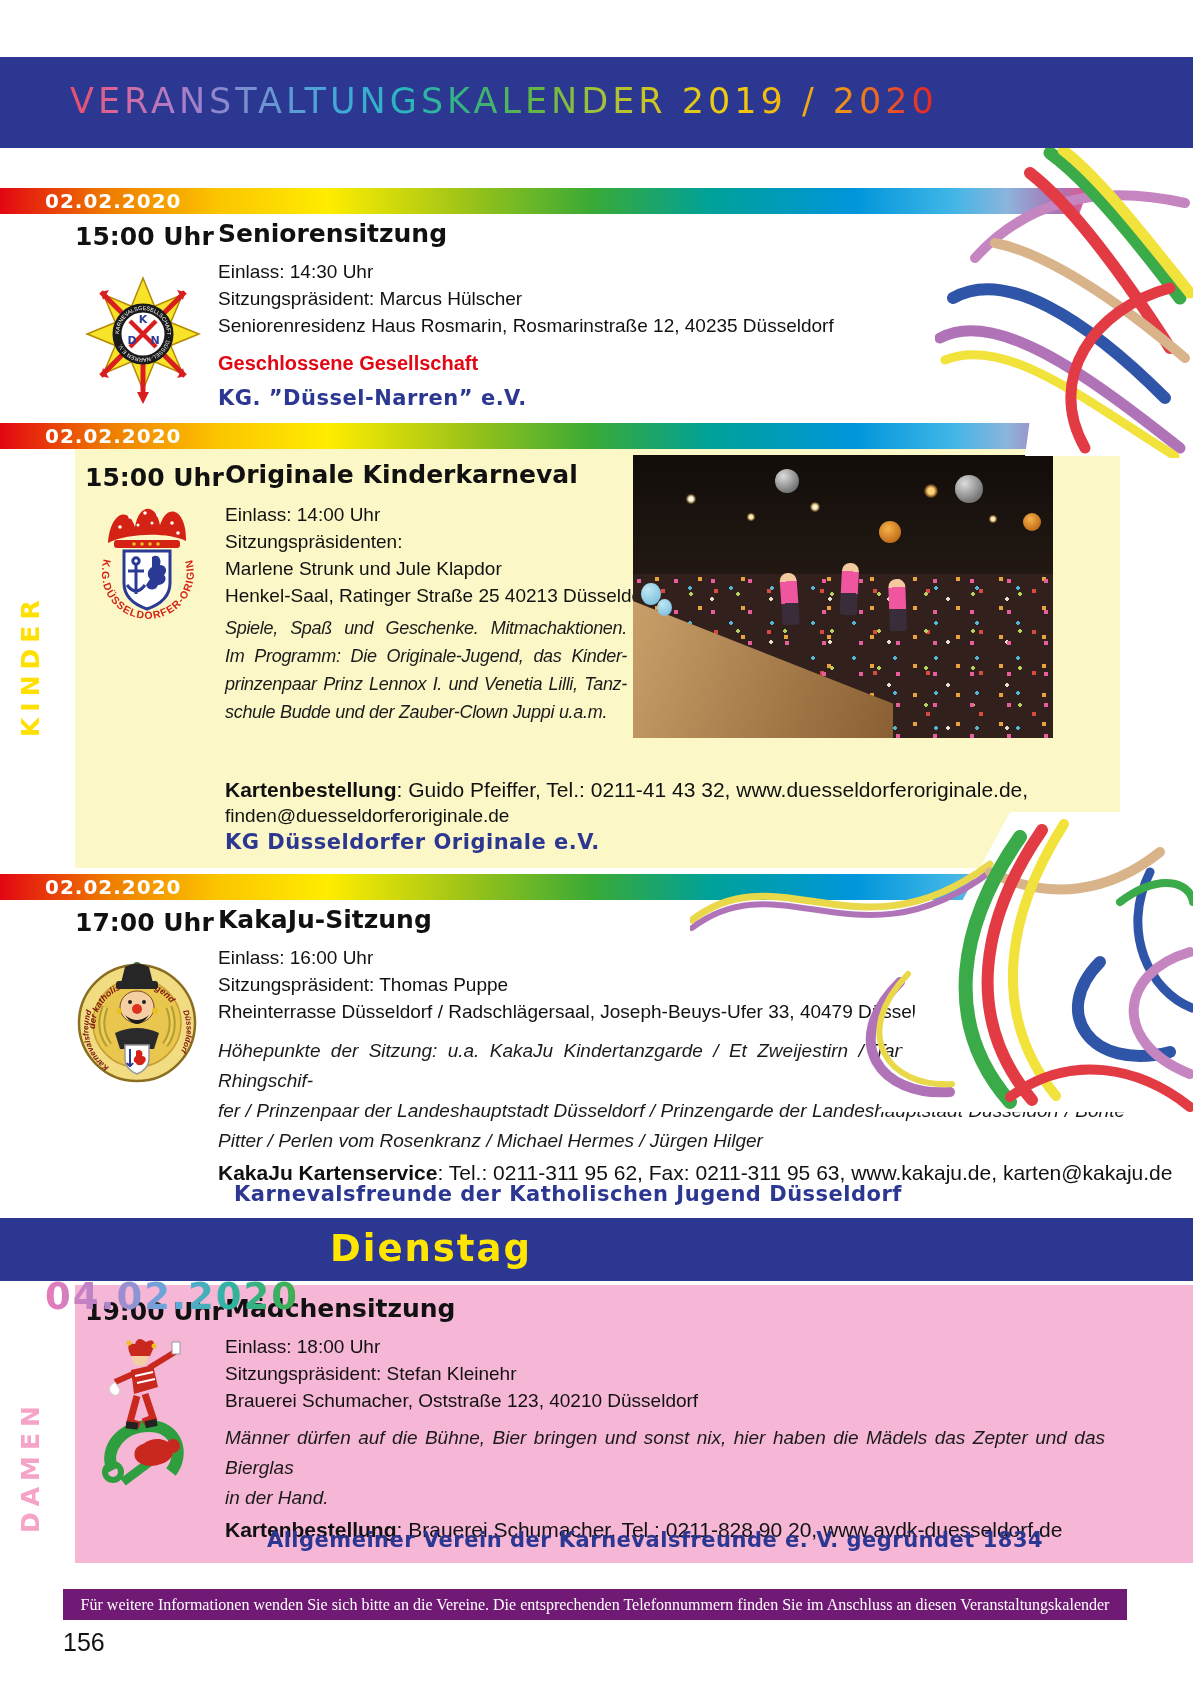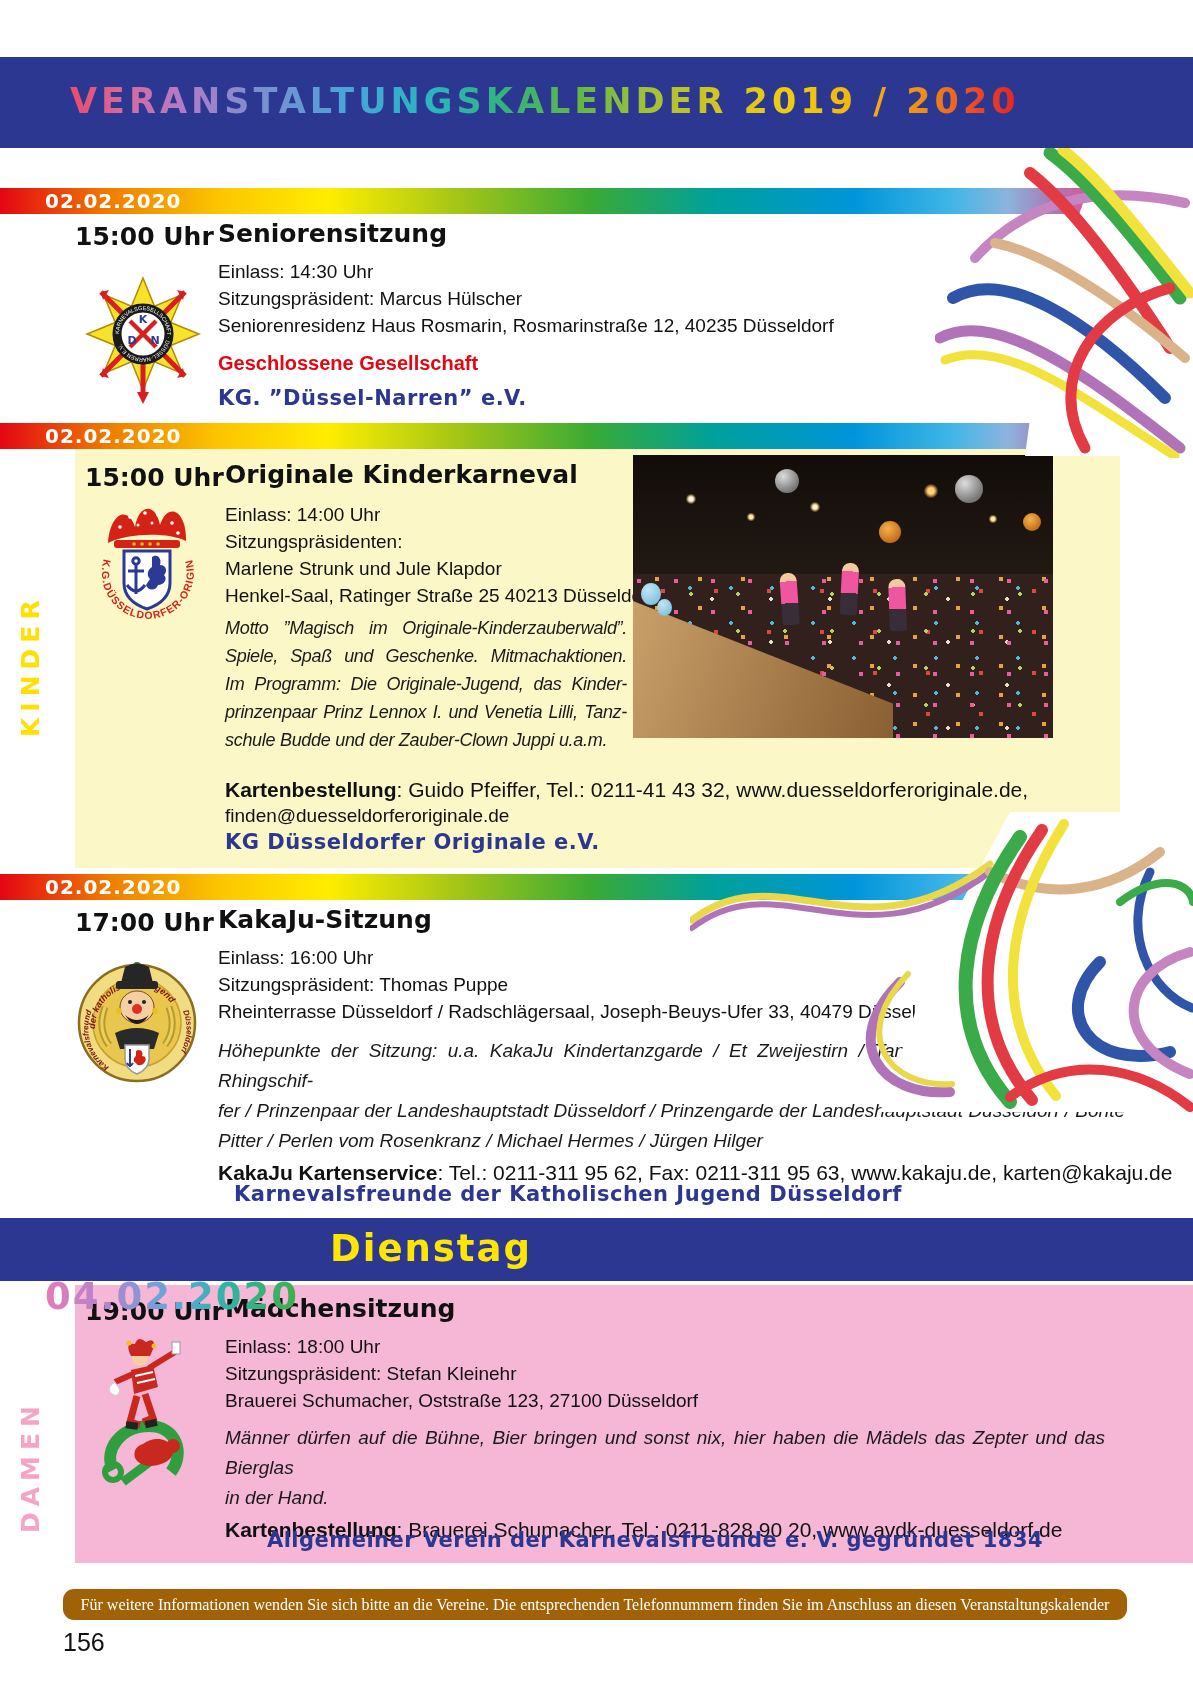--- a/index.html
+++ b/index.html
@@ -2,21 +2,21 @@
 <html><head>
 <meta charset="utf-8">
 <style>
   html,body{margin:0;padding:0;background:#fff;}
   .page{position:relative;width:1193px;height:1690px;background:#fff;overflow:hidden;
         font-family:"Liberation Sans",sans-serif;color:#111;}
 
   
   .header-band{position:absolute;left:0;top:57px;width:1193px;height:91px;background:#2c3792;}
   .rainbow-title{position:absolute;left:70px;top:24px;margin:0;
-    font-family:"DejaVu Sans",sans-serif;font-weight:bold;font-size:35px;letter-spacing:4px;white-space:nowrap;
+    font-family:"DejaVu Sans",sans-serif;font-weight:normal;font-size:35px;letter-spacing:4px;white-space:nowrap;
     background:linear-gradient(90deg,#e94d6b 0%,#d56a9e 6%,#b07cc8 12%,#7b8fd0 20%,#46a6d8 30%,#2ab5c0 38%,#35b27a 46%,#64b844 54%,#9cc03a 60%,#d3c520 68%,#f0cc0e 76%,#f2b010 84%,#ef8b1a 90%,#e8432b 96%,#e42320 100%);
     -webkit-background-clip:text;background-clip:text;color:transparent;}
   @supports not ((-webkit-background-clip:text) or (background-clip:text)){
     .rainbow-title{color:#ffe600;background:none;}}
 
   
   .date-bar{position:absolute;left:0;width:1095px;height:26px;z-index:1;
     background:linear-gradient(90deg,#e30613 0%,#ef7d00 10%,#fcc500 20%,#ffed00 30%,#a2c517 42%,#3aaa35 54%,#00a19a 65%,#0095db 78%,#41b6e6 87%,#8cb4dd 92%,#a57cb8 96%,#e6518e 100%);}
   .date-bar span{position:absolute;left:45px;top:1px;color:#fff;font-family:"DejaVu Sans",sans-serif;
     font-weight:bold;font-size:20px;letter-spacing:1px;}
@@ -58,21 +58,21 @@
   .day-banner .dd{position:absolute;left:45px;top:9px;font-family:"DejaVu Sans",sans-serif;font-weight:bold;
     font-size:37px;letter-spacing:2px;
     background:linear-gradient(90deg,#e87ab8 0%,#ae86cc 25%,#62a8dc 50%,#2fb4a4 72%,#3fae49 100%);
     -webkit-background-clip:text;background-clip:text;color:transparent;margin-top:48px;}
   @supports not ((-webkit-background-clip:text) or (background-clip:text)){
     .day-banner .dd{color:#9ad;background:none;}}
   .day-banner .wd{position:absolute;left:330px;top:9px;font-family:"DejaVu Sans",sans-serif;font-weight:bold;
     font-size:37px;letter-spacing:2px;color:#ffe600;}
 
   
-  .footer-bar{position:absolute;left:63px;top:1589px;width:1064px;height:31px;background:#a16207;border-radius:11px;}
+  .footer-bar{position:absolute;left:63px;top:1589px;width:1064px;height:31px;background:#701a75;}
   .footer-bar span{display:block;text-align:center;color:#fff;font-family:"Liberation Serif",serif;
     font-size:16px;line-height:31px;white-space:nowrap;}
   .page-number{position:absolute;left:63px;top:1628px;font-size:25px;color:#111;}
 
   
   .streamers{position:absolute;z-index:3;}
   .st1{left:935px;top:148px;}
   .st2{left:690px;top:812px;}
   .streamers path{fill:none;stroke-linecap:round;}
 
@@ -218,21 +218,20 @@
       </text>
     </svg>
     <h2 class="etitle" style="left:150px;top:11px">Originale Kinderkarneval</h2>
     <div class="details" style="left:150px;top:52px">
       <p>Einlass: 14:00 Uhr</p>
       <p>Sitzungspräsidenten:</p>
       <p>Marlene Strunk und Jule Klapdor</p>
       <p>Henkel-Saal, Ratinger Straße 25 40213 Düsseldorf</p>
     </div>
     <div class="desc motto" style="left:150px;top:165px">
-      <div class="jus">Motto ”Magisch im Originale-Kinderzauberwald”.</div>
       <div class="jus">Spiele, Spaß und Geschenke. Mitmachaktionen.</div>
       <div class="jus">Im Programm: Die Originale-Jugend, das Kinder-</div>
       <div class="jus">prinzenpaar Prinz Lennox I. und Venetia Lilli, Tanz-</div>
       <div>schule Budde und der Zauber-Clown Juppi u.a.m.</div>
     </div>
     <p class="tickets" style="left:150px;top:308px"><b>Kartenbestellung</b><span>: Guido Pfeiffer, Tel.: 0211-41 43 32, www.duesseldorferoriginale.de,</span></p>
     <p class="tickets-2" style="left:150px;top:337px">finden@duesseldorferoriginale.de</p>
     <div class="club" style="left:150px;top:381px">KG Düsseldorfer Originale e.V.</div>
 
     <div class="photo">
@@ -334,21 +333,21 @@
       <path d="M22,52 q-10,6 -3,12 q6,4 8,-4 Z" fill="#fff" stroke="#ccc"></path>
       <circle cx="47" cy="28" r="8" fill="#f5cfa4"></circle>
       <path d="M38,26 q-7,-14 4,-12 q3,-9 11,-2 q9,-5 8,5 l-4,9 Z" fill="#c8281e"></path>
       <circle cx="36" cy="13" r="2.5" fill="#f0c020"></circle>
         <circle cx="61" cy="16" r="2.5" fill="#f0c020"></circle>
     </svg>
     <h2 class="etitle" style="left:150px;top:9px">Mädchensitzung</h2>
     <div class="details" style="left:150px;top:48px">
       <p>Einlass: 18:00 Uhr</p>
       <p>Sitzungspräsident: Stefan Kleinehr</p>
-      <p>Brauerei Schumacher, Oststraße 123, 27100 Düsseldorf</p>
+      <p>Brauerei Schumacher, Oststraße 123, 40210 Düsseldorf</p>
     </div>
     <div class="desc" style="left:150px;top:138px;width:880px">
       <div class="jus">Männer dürfen auf die Bühne, Bier bringen und sonst nix, hier haben die Mädels das Zepter und das Bierglas</div>
       <div>in der Hand.</div>
     </div>
     <p class="tickets" style="left:150px;top:212px"><b>Kartenbestellung</b><span>: Brauerei Schumacher, Tel.: 0211-828 90 20, www.avdk-duesseldorf.de</span></p>
     <div class="club club-centered" style="top:243px">Allgemeiner Verein der Karnevalsfreunde e. V. gegründet 1834</div>
   </section>
 
   <svg class="streamers st1" width="258" height="310" viewBox="0 0 258 310">

